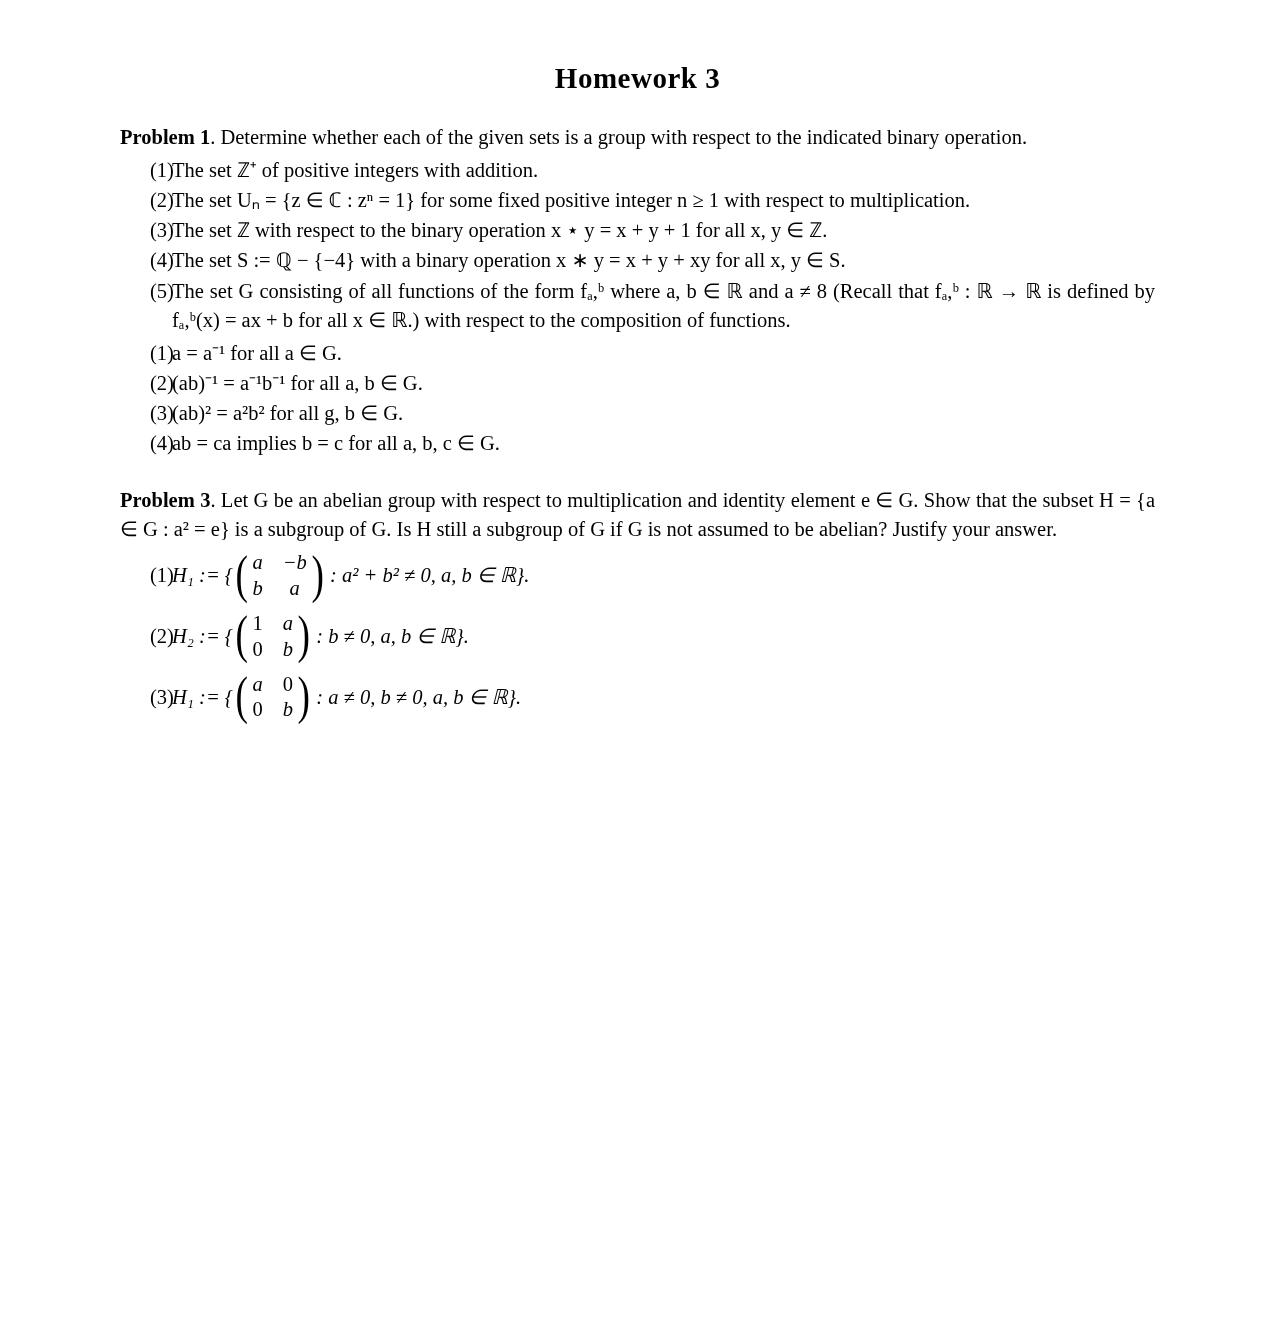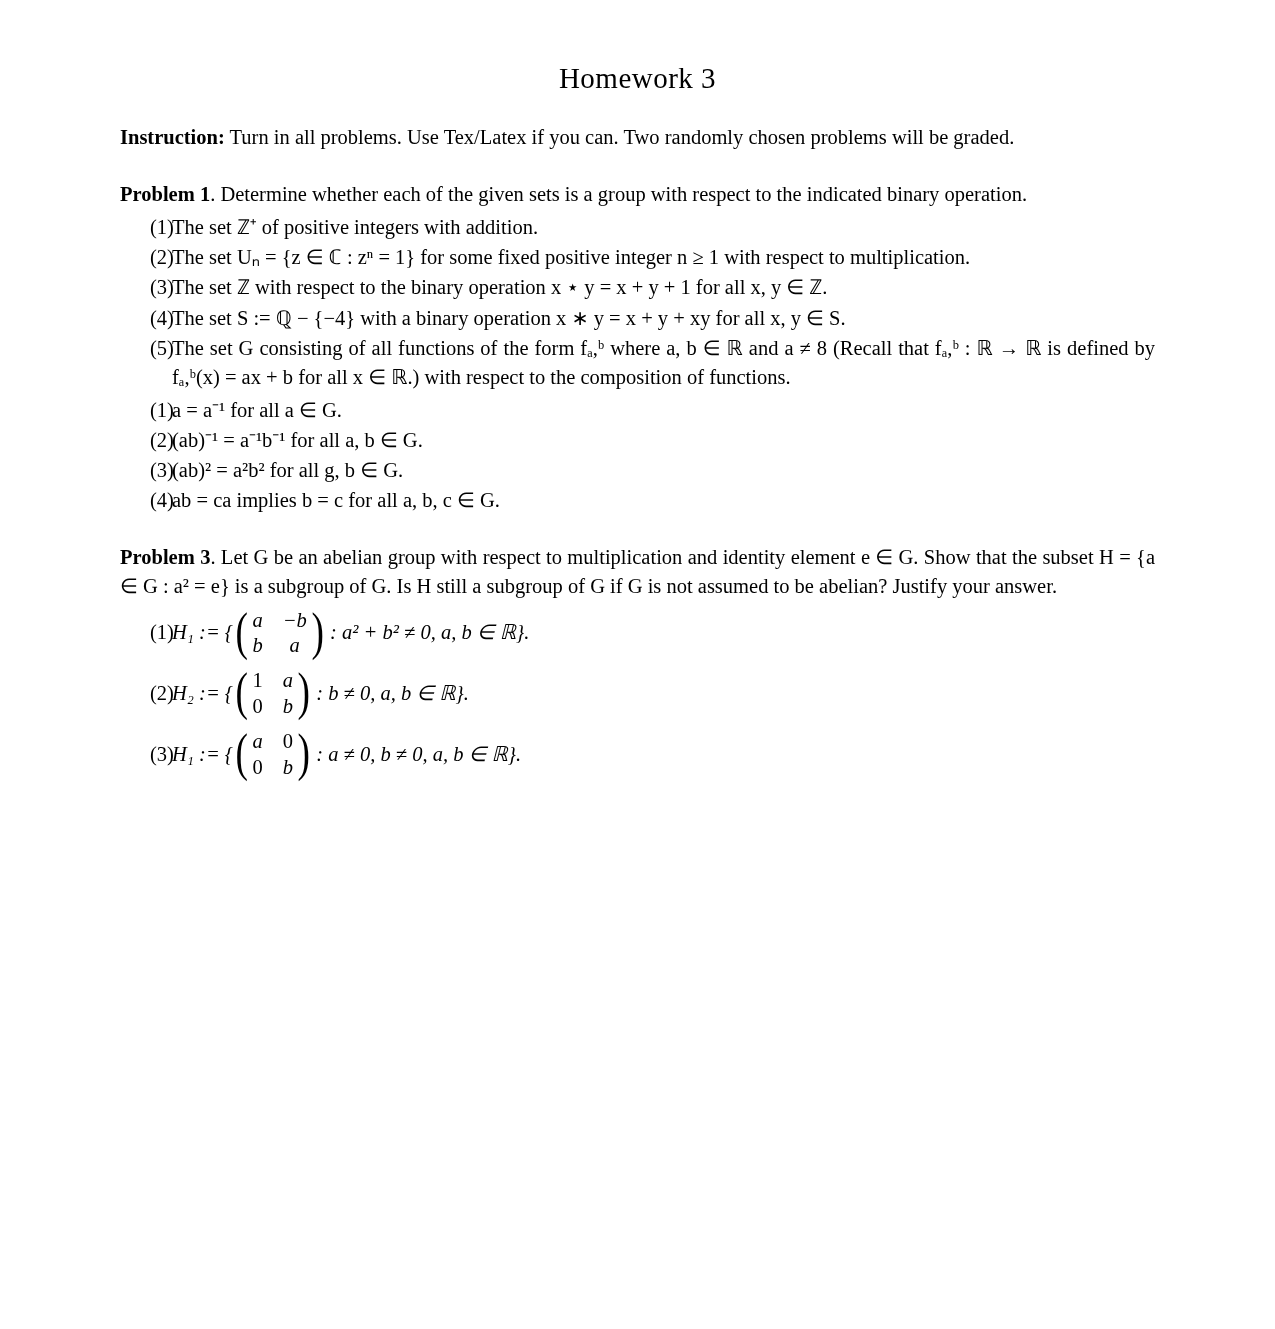--- a/index.html
+++ b/index.html
@@ -16,21 +16,21 @@
   .page {
     width: 1275px;
     height: 1329px;
     position: relative;
     box-sizing: border-box;
     padding: 0 120px;
   }
   .doc-title {
     text-align: center;
     font-size: 29px;
-    font-weight: normal;
+    font-weight: bold;
     letter-spacing: 0.5px;
     margin: 62px 0 0 0;
   }
   .para {
     font-size: 20.5px;
     line-height: 1.42;
     text-align: justify;
     margin: 28px 0 0 0;
   }
   .bold { font-weight: bold; }
@@ -91,23 +91,20 @@
   .mat .n { font-style: normal; }
   .sp { display: inline-block; width: 4px; }
 </style>
 </head>
 <body>
 
 <div class="page">
 
   <h1 class="doc-title">Homework 3</h1>
 
-  <p class="para">
-    <span class="bold">Instruction:</span><span> Turn in all problems. Use Tex/Latex if you can. Two randomly chosen problems will be graded.</span>
-  </p>
 
   <p class="para">
     <span class="bold">Problem 1</span><span>. Determine whether each of the given sets is a group with respect to the indicated binary operation.</span>
   </p>
 
   <ul class="list">
     <li>
       <span class="num">(1)</span>
       <span class="txt">The set ℤ⁺ of positive integers with addition.</span>
     </li>

